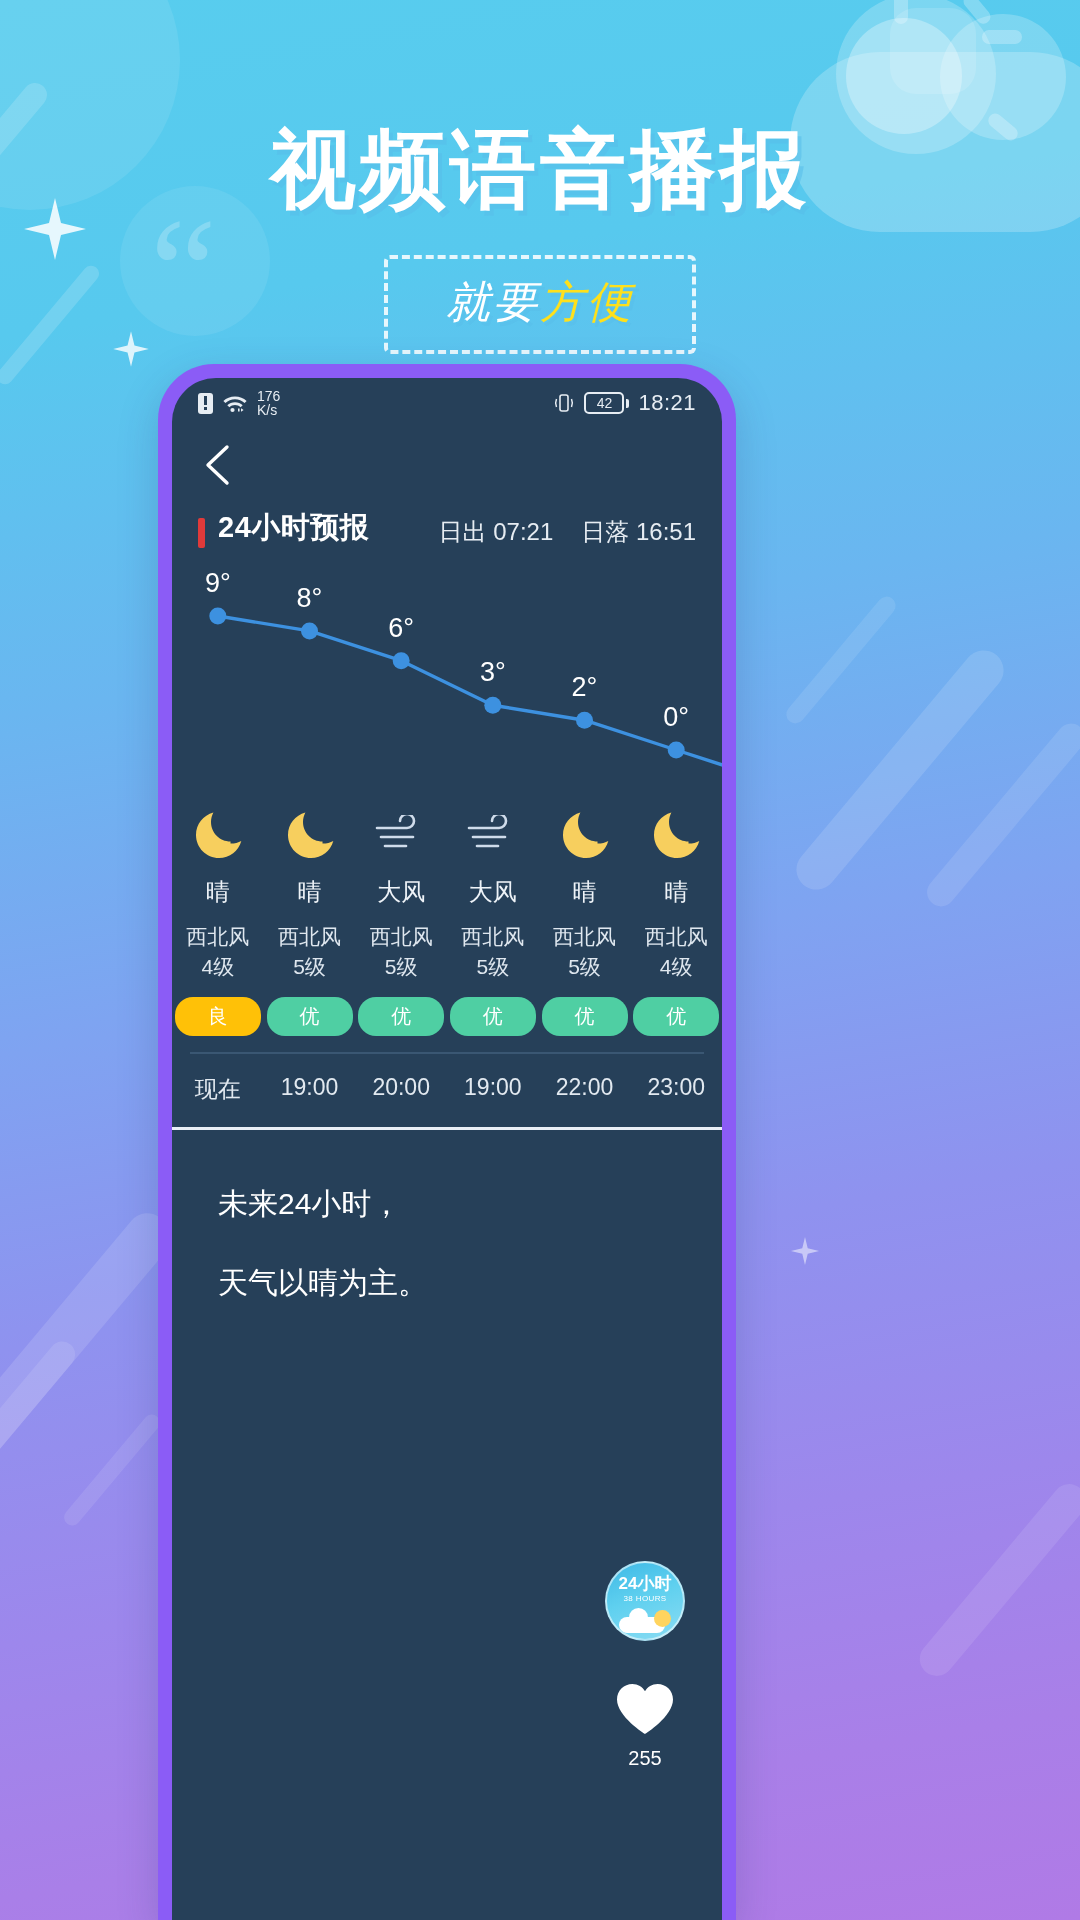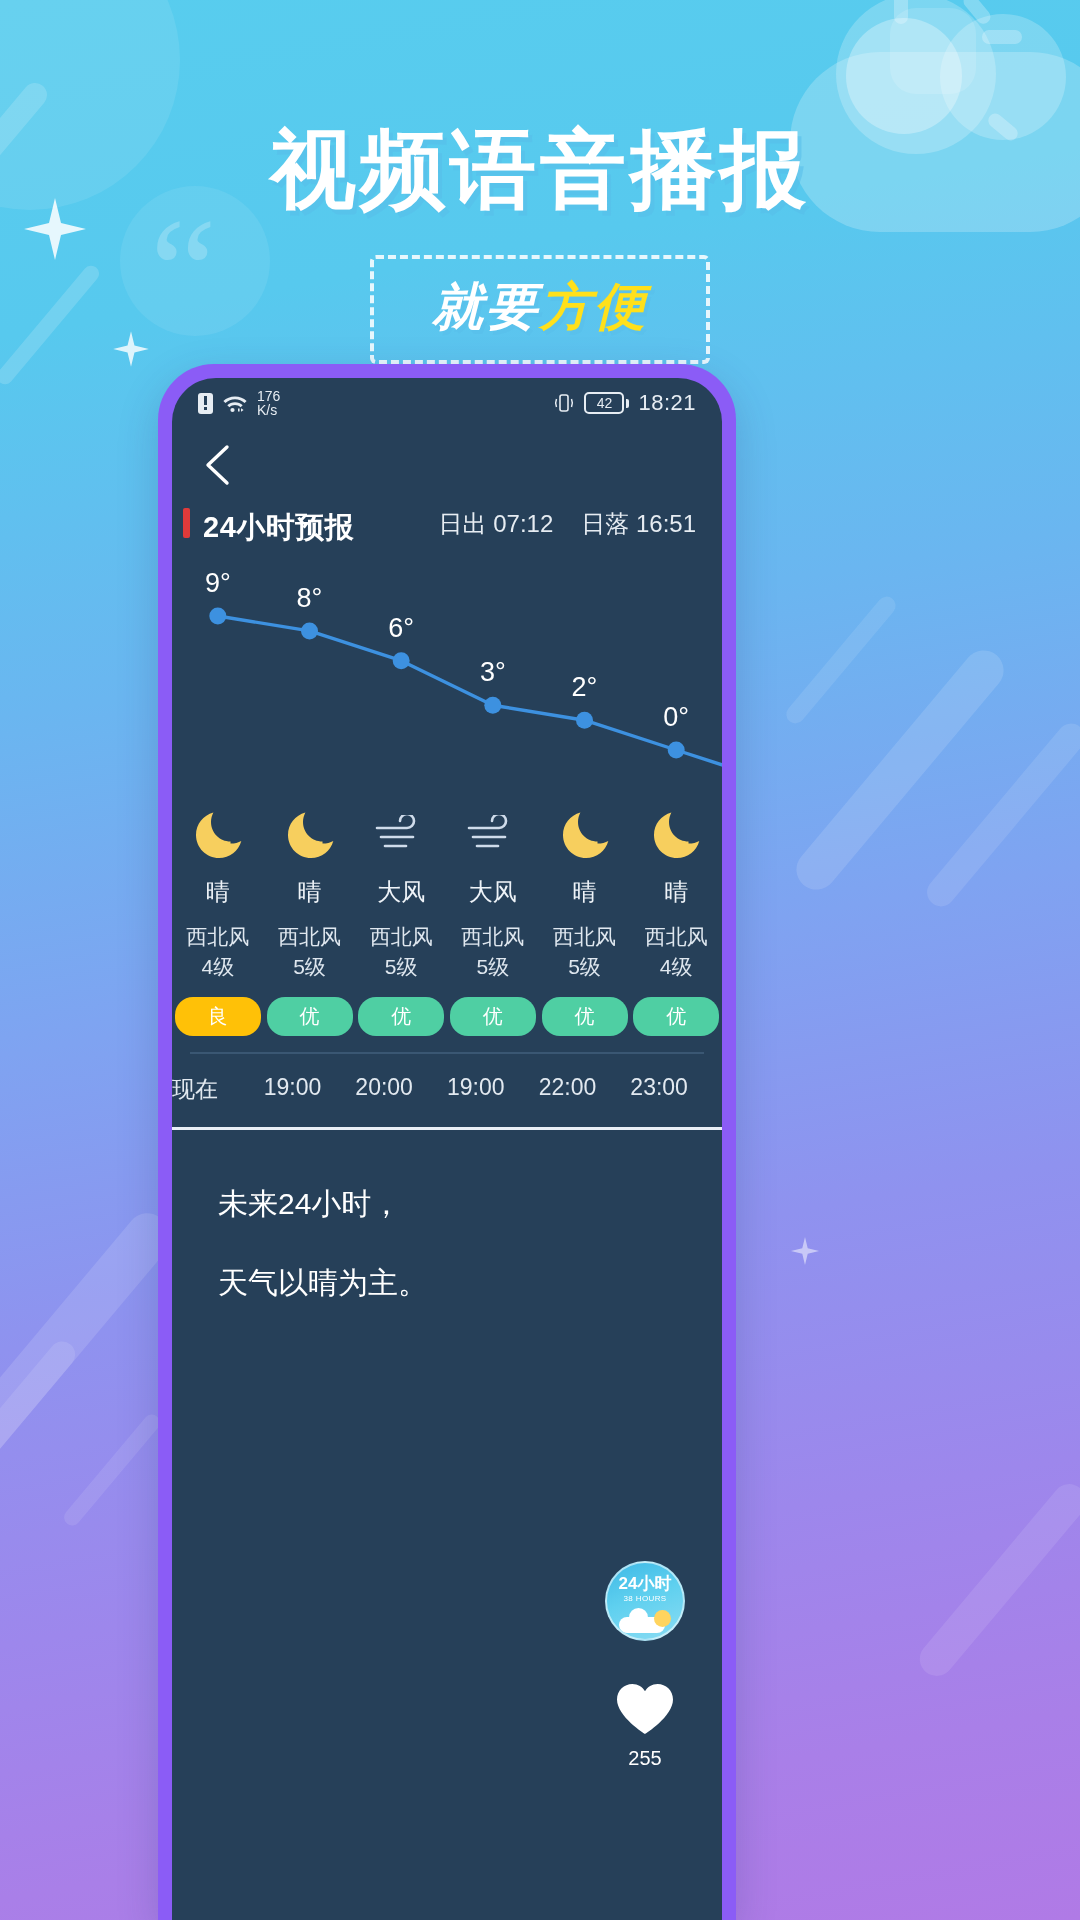--- a/index.html
+++ b/index.html
@@ -33,21 +33,21 @@
   .hero { position:absolute; left:0; right:0; top:112px; text-align:center; z-index:5; }
   .hero h1 {
     font-size:86px; font-weight:bold; color:#ffffff; letter-spacing:4px;
     text-shadow:4px 5px 0 rgba(88,190,233,.55);
     font-family:"Liberation Sans","DejaVu Sans",sans-serif;
   }
   .hero-box {
     display:inline-block; margin-top:26px; padding:14px 58px 18px;
     border:4px dashed rgba(255,255,255,.85); border-radius:6px;
   }
-  .hero-sub { font-size:51px; font-weight:bold; font-style:italic; letter-spacing:3px;
+  .hero-sub { font-size:44px; font-weight:normal; font-style:italic; letter-spacing:3px;
               text-shadow:3px 4px 0 rgba(88,190,233,.5); }
   .hero-sub .w { color:#ffffff; }
   .hero-sub .y { color:#ffe01b; }
 
   
   .phone {
     position:absolute; left:158px; top:364px; width:578px; height:1556px;
     background:#8b5cf6; border-radius:56px 56px 0 0;
     box-shadow:0 14px 40px rgba(40,60,120,.22);
     padding:14px 14px 0 14px; z-index:6;
@@ -72,21 +72,21 @@
   .batt-body { width:40px; height:22px; border:2px solid #e7edf3; border-radius:5px;
                font-size:14px; display:flex; align-items:center; justify-content:center; letter-spacing:0; }
   .batt-tip { width:3px; height:9px; background:#e7edf3; margin-left:2px; border-radius:0 2px 2px 0; }
   .sb-time { letter-spacing:.5px; }
 
   
   .navbar { height:74px; display:flex; align-items:center; padding:0 22px; }
   .back-btn { width:48px; height:48px; display:flex; align-items:center; justify-content:center; }
 
   
-  .sec-head { display:flex; align-items:flex-start; padding:6px 26px 0 11px; }
+  .sec-head { display:flex; align-items:flex-end; padding:6px 26px 0 26px; }
   .sec-bar { width:7px; height:30px; background:#e03a3a; border-radius:2px; margin-right:13px; }
   .sec-title { font-size:29px; font-weight:bold; letter-spacing:.5px; }
   .sun-info { margin-left:auto; display:flex; gap:28px; font-size:24px; color:#e6ecf2; }
 
   
   .chart-wrap { position:relative; height:250px; margin-top:6px; }
   .chart-svg { position:absolute; left:0; top:0; }
   .tlabel { position:absolute; font-size:27px; color:#fff; transform:translateX(-50%); }
 
   
@@ -95,21 +95,21 @@
   .col-ico { height:62px; display:flex; align-items:center; justify-content:center; }
   .col-cond { font-size:24px; color:#eef3f8; margin-top:10px; }
   .col-wind { font-size:21px; color:#dfe7ef; margin-top:14px; line-height:1.45; }
   .aqi { display:inline-block; margin-top:14px; padding:6px 0; width:86px; border-radius:18px;
          font-size:20px; color:#fff; }
   .aqi.you { background:#4fcfa3; }
   .aqi.liang { background:#ffc107; }
 
   .divider { height:2px; background:#3a5773; margin:16px 18px 0 18px; }
   .times { display:flex; padding:20px 0 0 0; }
-  .times .t { flex:1; font-size:23px; color:#e2e9f0; }
+  .times .t { flex:1; text-align:center; font-size:23px; color:#e2e9f0; }
 
   .sep-thick { height:3px; background:#e9eff6; margin-top:22px; }
 
   
   .narr { padding:54px 46px 0 46px; }
   .narr p { font-size:30px; color:#ffffff; line-height:1.3; }
   .narr p + p { margin-top:40px; }
 
   
   .rail { position:absolute; right:34px; bottom:150px; width:86px; text-align:center; }
@@ -225,21 +225,21 @@
           <path d="M25 3 L6 21 L25 39" fill="none" stroke="#ffffff" stroke-width="3.4" stroke-linecap="round" stroke-linejoin="round"></path>
         </svg>
       </div>
     </div>
 
     <div class="sec-head">
       <span class="sec-bar"></span>
       <span class="sec-title">24小时预报</span>
       <span class="sun-info">
         <span>
-          <span>日出</span>&nbsp;<span>07:12</span>
+          <span>日出</span>&nbsp;<span>07:21</span>
         </span>
         <span>
           <span>日落</span>&nbsp;<span>16:51</span>
         </span>
       </span>
     </div>
 
     <div class="chart-wrap">
       <svg class="chart-svg" id="chart-svg" width="550" height="250" viewBox="0 0 550 250">
           <path d="M45.8 62.0 L137.5 76.9 L229.2 106.7 L320.8 151.3 L412.5 166.2 L504.2 196.0 L 550 210.9" fill="none" stroke="#3d91e0" stroke-width="3.4" stroke-linejoin="round" stroke-linecap="round"></path>

